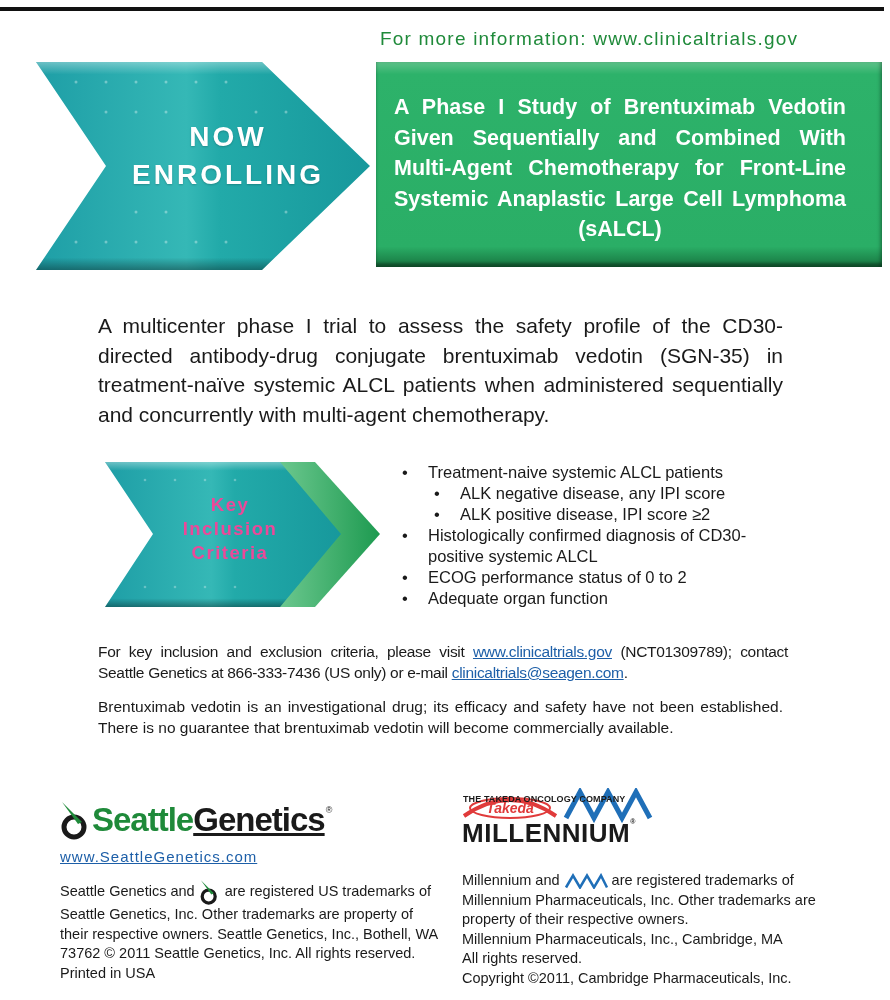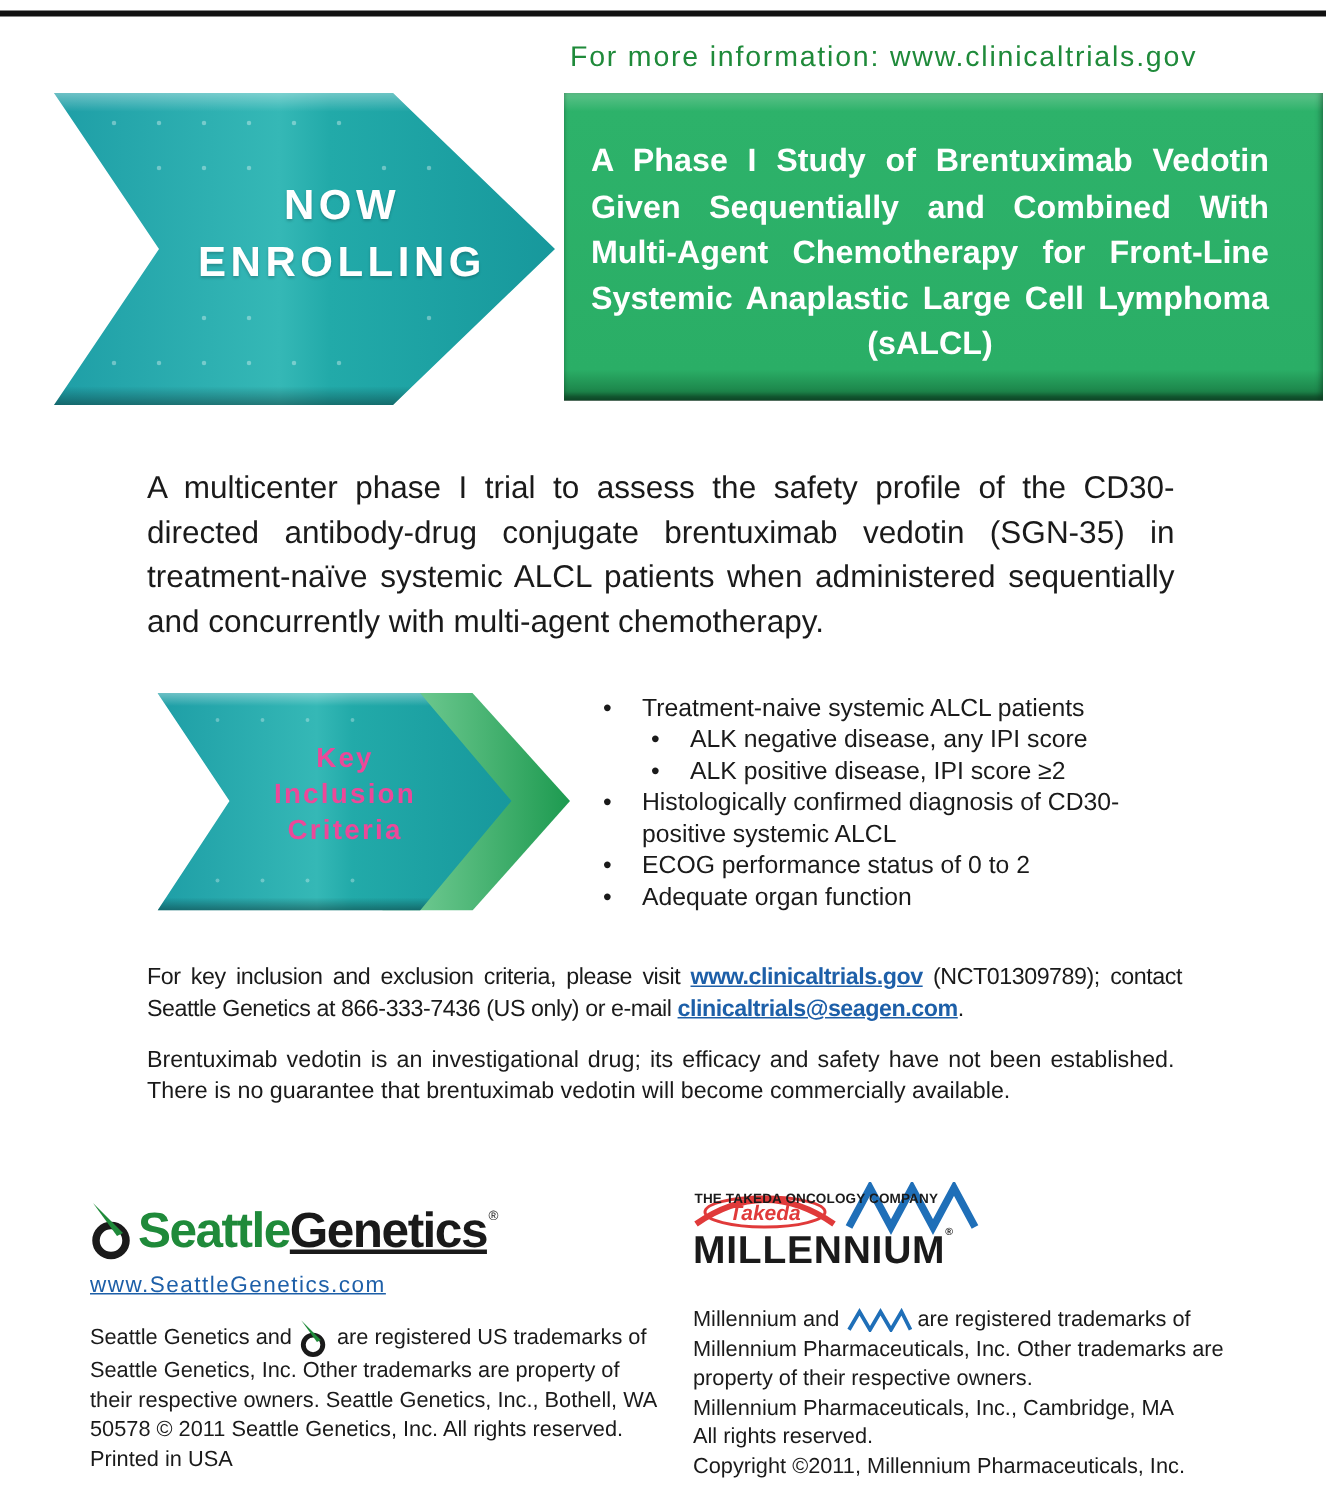--- a/index.html
+++ b/index.html
@@ -18,21 +18,21 @@
   .arrow-small { position:absolute; left:105px; top:462px; width:275px; height:145px; }
   .arrow-small-label { position:absolute; left:160px; top:493px; width:140px; text-align:center; color:#ec4899; font-weight:bold; font-size:18.5px; letter-spacing:1.5px; line-height:24px; }
 
   .criteria { position:absolute; left:400px; top:462px; width:400px; font-size:16.5px; line-height:21px; margin:0; padding:0; list-style:none; }
   .criteria li { position:relative; padding-left:28px; }
   .criteria li::before { content:"•"; position:absolute; left:2px; }
   .criteria li.sub { padding-left:60px; }
   .criteria li.sub::before { left:34px; }
 
   .contact { position:absolute; left:98px; top:641px; width:690px; font-size:15.5px; line-height:21px; text-align:justify; letter-spacing:-0.3px; }
-  .contact a { color:#1d5fa8; text-decoration:underline;font-weight:bold; }
+  .contact a { color:#1d5fa8; text-decoration:underline; }
   .disclaimer { position:absolute; left:98px; top:697px; width:685px; font-size:15.5px; line-height:20.5px; text-align:justify; }
 
   .sg-logo { position:absolute; left:60px; top:800px; height:42px; display:flex; }
   .sg-mark { width:32px; height:40px; position:relative; }
   .sg-seattle { font-weight:bold; font-size:33px; color:#1f8a3a; letter-spacing:-1px; line-height:40px; }
   .sg-genetics { font-weight:bold; font-size:33px; color:#1a1a1a; letter-spacing:-1px; line-height:40px;text-decoration:underline; }
   .sg-reg { font-size:9px; vertical-align:top; margin-left:1px; line-height:20px; }
   .sg-url { position:absolute; left:60px; top:848px; font-size:15px; color:#1d5fa8; letter-spacing:1px; text-decoration:underline; }
   .sg-text { position:absolute; left:60px; top:879px; width:380px; font-size:14.5px; line-height:19.5px; }
 
@@ -147,34 +147,34 @@
   </svg>
   <span class="sg-seattle">Seattle</span>
     <span class="sg-genetics">Genetics</span>
     <span class="sg-reg">®</span>
 </div>
 <div class="sg-url">www.SeattleGenetics.com</div>
 <div class="sg-text">
   <span>Seattle Genetics and </span><svg class="inline-mark" width="22" height="26" viewBox="0 0 32 40">
       <ellipse cx="14" cy="27" rx="10" ry="10" fill="none" stroke="#1a1a1a" stroke-width="5"></ellipse>
       <path d="M2,2 L18,24 L22,22 Z" fill="#1f8a3a"></path>
-    </svg><span> are registered US trademarks of Seattle Genetics, Inc. Other trademarks are property of their respective owners. Seattle Genetics, Inc., Bothell, WA 50578 © 2011 Seattle Genetics, Inc. All rights reserved.</span><br>
+    </svg><span> are registered US trademarks of Seattle Genetics, Inc. Other trademarks are property of their respective owners. Seattle Genetics, Inc., Bothell, WA 73762 © 2011 Seattle Genetics, Inc. All rights reserved.</span><br>
   <span>Printed in USA</span>
 </div>
 
 <svg class="mil-logo" viewBox="0 0 200 68">
   <path d="M2,28 Q48,-4 94,28" fill="none" stroke="#e03a3a" stroke-width="4"></path>
   <ellipse cx="48" cy="20" rx="40" ry="10" fill="none" stroke="#e03a3a" stroke-width="2"></ellipse>
   <text x="48" y="25" text-anchor="middle" font-family="Liberation Sans, sans-serif" font-style="italic" font-weight="bold" font-size="14" fill="#e03a3a">Takeda</text>
   <g fill="none" stroke="#1f6fb8" stroke-width="5">
     <path d="M104,30 L118,4 L132,30 L146,4 L160,30 L174,4 L188,30"></path>
   </g>
 </svg>
 <div class="mil-word"><span>MILLENNIUM</span><span class="mil-reg">®</span></div>
 <div class="mil-sub">THE TAKEDA ONCOLOGY COMPANY</div>
 <div class="mil-text">
   <span>Millennium and </span><svg class="inline-mark" width="44" height="16" viewBox="0 0 88 30">
       <path d="M4,28 L18,4 L32,28 L46,4 L60,28 L74,4 L86,28" fill="none" stroke="#1f6fb8" stroke-width="5"></path>
     </svg><span> are registered trademarks of Millennium Pharmaceuticals, Inc. Other trademarks are property of their respective owners.</span><br>
   <span>Millennium Pharmaceuticals, Inc., Cambridge, MA</span><br>
   <span>All rights reserved.</span><br>
-  <span>Copyright ©2011, Millennium Pharmaceuticals, Inc.</span>
+  <span>Copyright ©2011, Cambridge Pharmaceuticals, Inc.</span>
 </div>
 
 </body></html>

